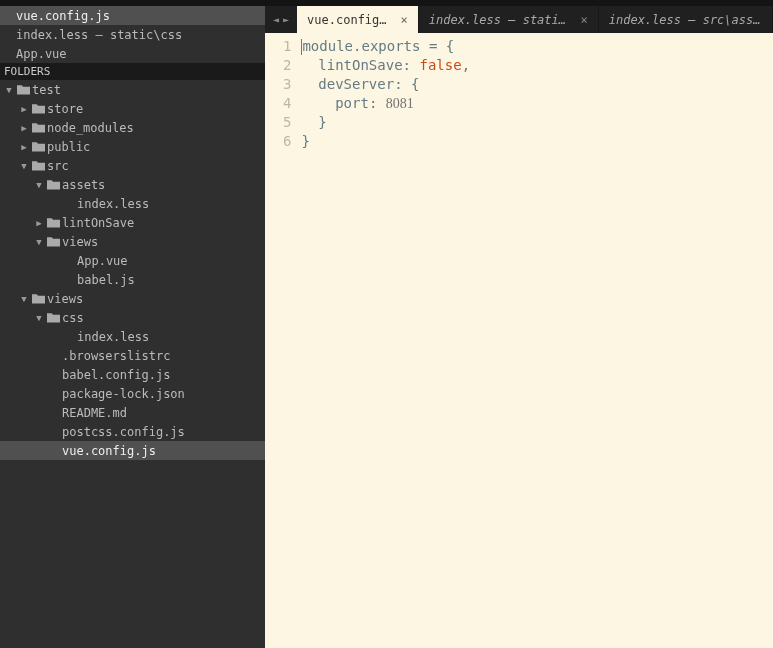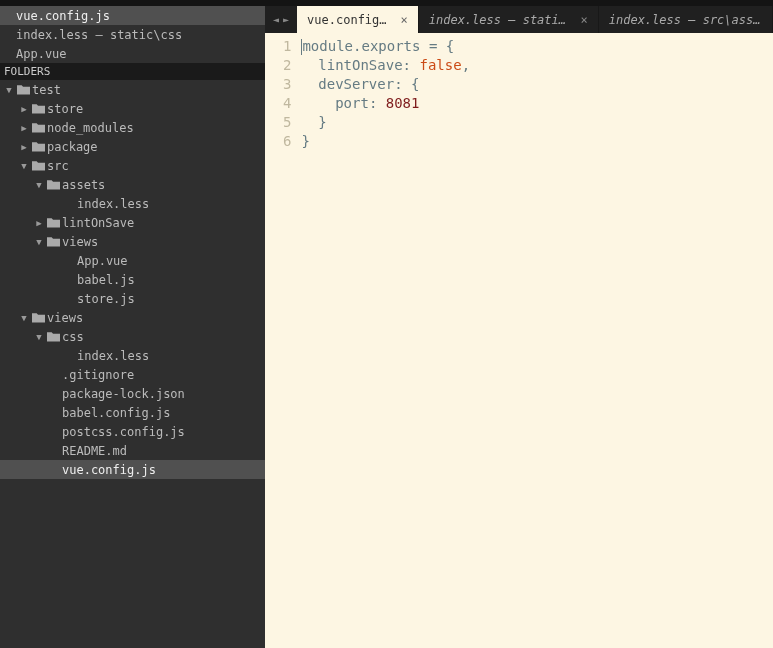--- a/index.html
+++ b/index.html
@@ -31,21 +31,21 @@
 .tab.first .tlabel { font-style:normal; }
 .tab .close { margin-left:8px; font-size:12px; color:#888; }
 .tab.active .close { color:#666; }
 
 .editor { flex:1; display:flex; background:#fdf6e3; font-family:Consolas,monospace; font-size:14px; line-height:19px; }
 .gutter { text-align:right; color:#c0b89f; padding:4px 10px 0 18px; user-select:none; }
 .code { flex:1; padding:4px 0 0 0; color:#657b83; white-space:pre; position:relative; }
 .cursor { display:inline-block; width:1px; height:16px; background:#657b83; vertical-align:middle; }
 .k-var   { color:#657b83; }
 .k-false { color:#cb4b16; }
-.k-num   { color:#7f1d1d; }
+.k-num   { color:#737373;font-family:Liberation Serif, serif; }
 .k-punc  { color:#657b83; }
 .k-op    { color:#657b83; }
 
 .topstrip { height:6px; background:#141414; width:100%; }
 </style>
 </head>
 <body>
 
 <div class="topstrip"></div>
 <div class="root">
@@ -98,21 +98,21 @@
           <span class="label">node_modules</span>
         </li>
         <li class="row">
           <span class="spacer" style="width:19px"></span>
           <span class="arrow">▶</span>
           <span class="ficon">
             <svg class="folder" viewBox="0 0 14 11">
               <path d="M0 1 h5 l1.5 1.5 H14 V11 H0 Z"></path>
             </svg>
           </span>
-          <span class="label">package</span>
+          <span class="label">public</span>
         </li>
         <li class="row">
           <span class="spacer" style="width:19px"></span>
           <span class="arrow">▼</span>
           <span class="ficon">
             <svg class="folder" viewBox="0 0 14 11">
               <path d="M0 1 h5 l1.5 1.5 H14 V11 H0 Z"></path>
             </svg>
           </span>
           <span class="label">src</span>
@@ -159,26 +159,20 @@
           <span class="ficon"></span>
           <span class="label">App.vue</span>
         </li>
         <li class="row">
           <span class="spacer" style="width:49px"></span>
           <span class="arrow"></span>
           <span class="ficon"></span>
           <span class="label">babel.js</span>
         </li>
         <li class="row">
-          <span class="spacer" style="width:49px"></span>
-          <span class="arrow"></span>
-          <span class="ficon"></span>
-          <span class="label">store.js</span>
-        </li>
-        <li class="row">
           <span class="spacer" style="width:19px"></span>
           <span class="arrow">▼</span>
           <span class="ficon">
             <svg class="folder" viewBox="0 0 14 11">
               <path d="M0 1 h5 l1.5 1.5 H14 V11 H0 Z"></path>
             </svg>
           </span>
           <span class="label">views</span>
         </li>
         <li class="row">
@@ -194,45 +188,45 @@
         <li class="row">
           <span class="spacer" style="width:49px"></span>
           <span class="arrow"></span>
           <span class="ficon"></span>
           <span class="label">index.less</span>
         </li>
         <li class="row">
           <span class="spacer" style="width:34px"></span>
           <span class="arrow"></span>
           <span class="ficon"></span>
-          <span class="label">.gitignore</span>
+          <span class="label">.browserslistrc</span>
+        </li>
+        <li class="row">
+          <span class="spacer" style="width:34px"></span>
+          <span class="arrow"></span>
+          <span class="ficon"></span>
+          <span class="label">babel.config.js</span>
         </li>
         <li class="row">
           <span class="spacer" style="width:34px"></span>
           <span class="arrow"></span>
           <span class="ficon"></span>
           <span class="label">package-lock.json</span>
         </li>
         <li class="row">
           <span class="spacer" style="width:34px"></span>
           <span class="arrow"></span>
           <span class="ficon"></span>
-          <span class="label">babel.config.js</span>
+          <span class="label">README.md</span>
         </li>
         <li class="row">
           <span class="spacer" style="width:34px"></span>
           <span class="arrow"></span>
           <span class="ficon"></span>
           <span class="label">postcss.config.js</span>
-        </li>
-        <li class="row">
-          <span class="spacer" style="width:34px"></span>
-          <span class="arrow"></span>
-          <span class="ficon"></span>
-          <span class="label">README.md</span>
         </li>
         <li class="row active">
           <span class="spacer" style="width:34px"></span>
           <span class="arrow"></span>
           <span class="ficon"></span>
           <span class="label">vue.config.js</span>
         </li>
       </ul>
   </div>
 

